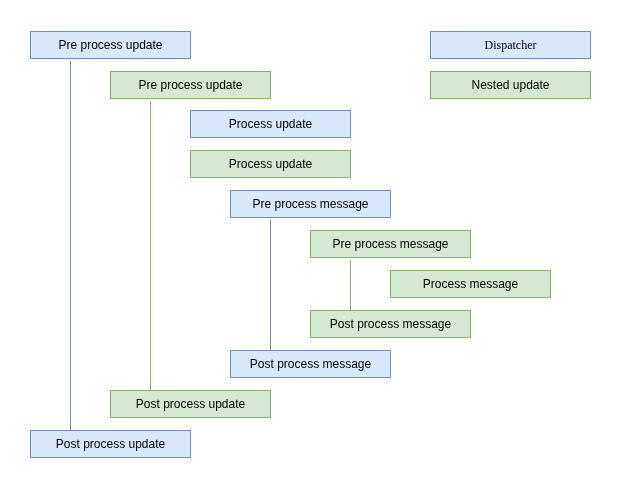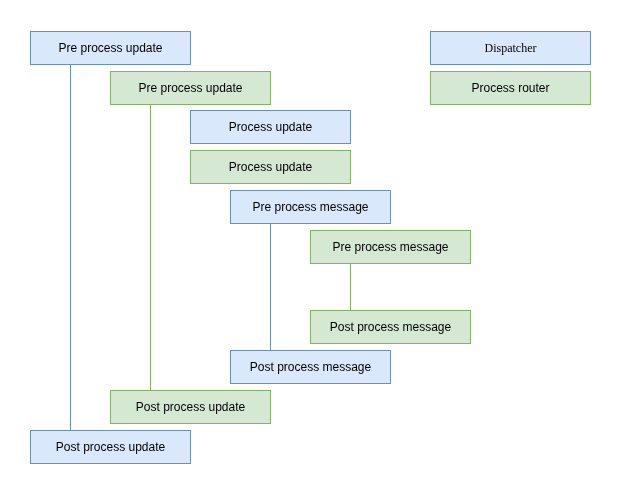--- a/index.html
+++ b/index.html
@@ -20,21 +20,21 @@
   .canvas {
     position: relative;
     width: 621px;
     height: 491px;
     background: var(--background);
     overflow: hidden;
   }
   .node {
     position: absolute;
     width: 161px;
-    height: 34px;
+    height: 28px;
     display: flex;
     align-items: center;
     justify-content: center;
     font-size: 12px;
     color: var(--text);
     white-space: nowrap;
     line-height: 1;
   }
   .node.blue {
     background: var(--blue-fill);
@@ -60,21 +60,22 @@
   <div class="connector green" style="left:150px; top:101px; height:289px;"></div>
   <div class="connector blue" style="left:270px; top:220px; height:130px;"></div>
   <div class="connector green" style="left:350px; top:260px; height:50px;"></div>
 
   <div class="node blue" style="left:30px;  top:31px;">Pre process update</div>
   <div class="node green" style="left:110px; top:71px;">Pre process update</div>
   <div class="node blue" style="left:190px; top:110px;">Process update</div>
   <div class="node green" style="left:190px; top:150px;">Process update</div>
   <div class="node blue" style="left:230px; top:190px;">Pre process message</div>
   <div class="node green" style="left:310px; top:230px;">Pre process message</div>
+  <div class="node green" style="left:390px; top:270px;">Process message</div>
   <div class="node green" style="left:310px; top:310px;">Post process message</div>
   <div class="node blue" style="left:230px; top:350px;">Post process message</div>
   <div class="node green" style="left:110px; top:390px;">Post process update</div>
   <div class="node blue" style="left:30px;  top:430px;">Post process update</div>
 
   <div class="node blue" style="left:430px; top:31px;font-family:Liberation Serif, serif;">Dispatcher</div>
-  <div class="node green" style="left:430px; top:71px;">Process router</div>
+  <div class="node green" style="left:430px; top:71px;">Nested update</div>
 
 </div>
 
 </body></html>

